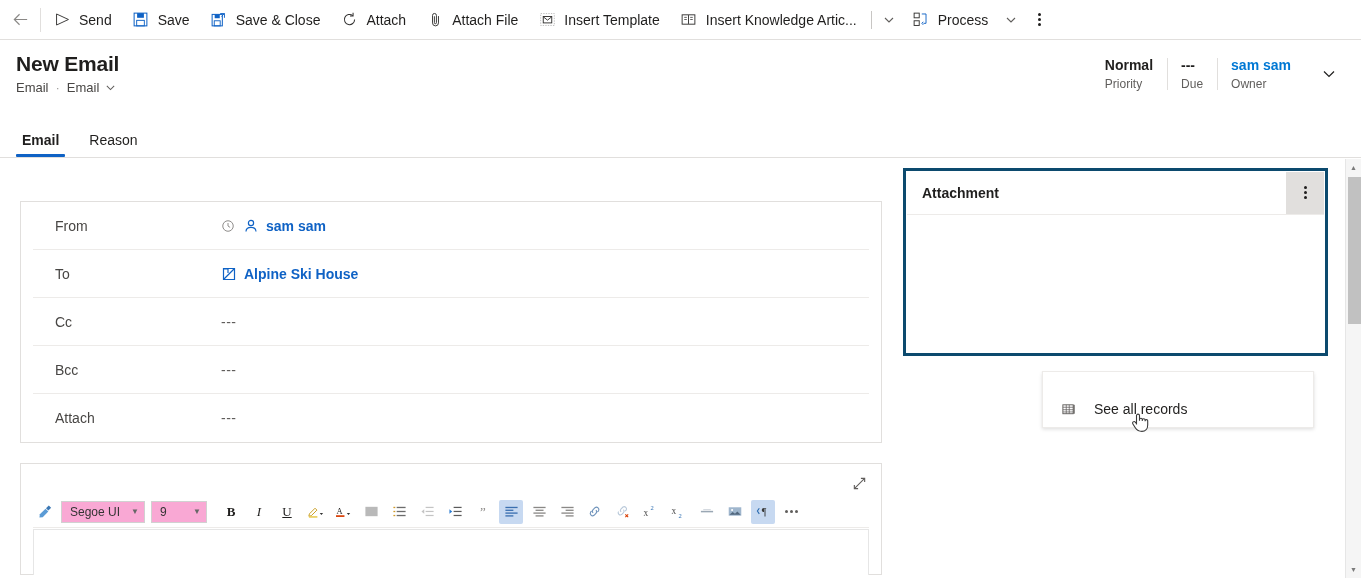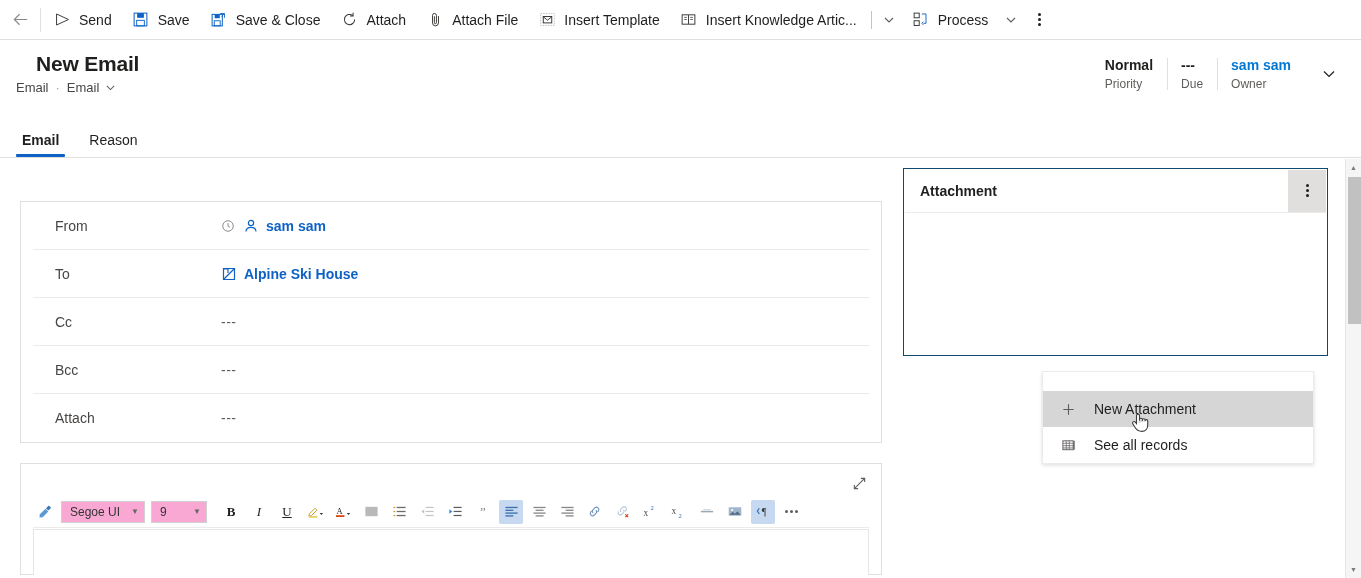--- a/index.html
+++ b/index.html
@@ -105,21 +105,20 @@
     box-sizing: border-box;
     position: relative;
   }
   .header-left { flex: 1 1 auto; }
   .page-title {
     font-size: 21px;
     font-weight: 600;
     color: #201f1e;
     line-height: 28px;
     letter-spacing: -0.2px;
-    margin-left: 20px;
   }
   .subtitle-row {
     display: flex;
     align-items: center;
     font-size: 13px;
     color: #484644;
     margin-top: 2px;
   }
   .subtitle-row .dot-sep { margin: 0 7px; color: #a19f9d; }
   .subtitle-chev { margin-left: 6px; color: #605e5c; display: inline-flex; }
@@ -321,21 +320,21 @@
   }
 
   
   .col-right {
     position: absolute;
     left: 903px; top: 10px;
     width: 425px;
     height: 180px;
   }
   .attach-card {
-    border: 1px solid #0c4a6e;
+    border: 3px solid #0c4a6e;
     background: #fff;
     height: 188px;
     box-sizing: border-box;
     position: relative;
   }
   .attach-header {
     display: flex;
     align-items: center;
     justify-content: space-between;
     height: 44px;
@@ -827,28 +826,20 @@
               <i></i>
               <i></i>
             </span>
         </span>
       </div>
     </div>
   </div>
 
   <div class="dropdown">
     <div class="dd-pad"></div>
-    <div class="dd-item hover">
-      <span class="dd-icon">
-        <svg width="15" height="15" viewBox="0 0 16 16" fill="none">
-            <path d="M8 2.5v11M2.5 8h11" stroke="#605e5c" stroke-width="1.2"></path>
-          </svg>
-      </span>
-      <span>New Attachment</span>
-    </div>
     <div class="dd-item">
       <span class="dd-icon">
         <svg width="15" height="15" viewBox="0 0 16 16" fill="none">
           <rect x="2" y="3" width="11" height="9.5" stroke="#605e5c" stroke-width="1" fill="none"></rect>
           <path d="M2 5.6h11M2 8.2h11M2 10.6h11M5.6 3v9.5M8.8 3v9.5" stroke="#605e5c" stroke-width="0.8"></path>
           <rect x="13.2" y="3" width="1.4" height="9.5" fill="#605e5c"></rect>
         </svg>
       </span>
       <span>See all records</span>
     </div>

